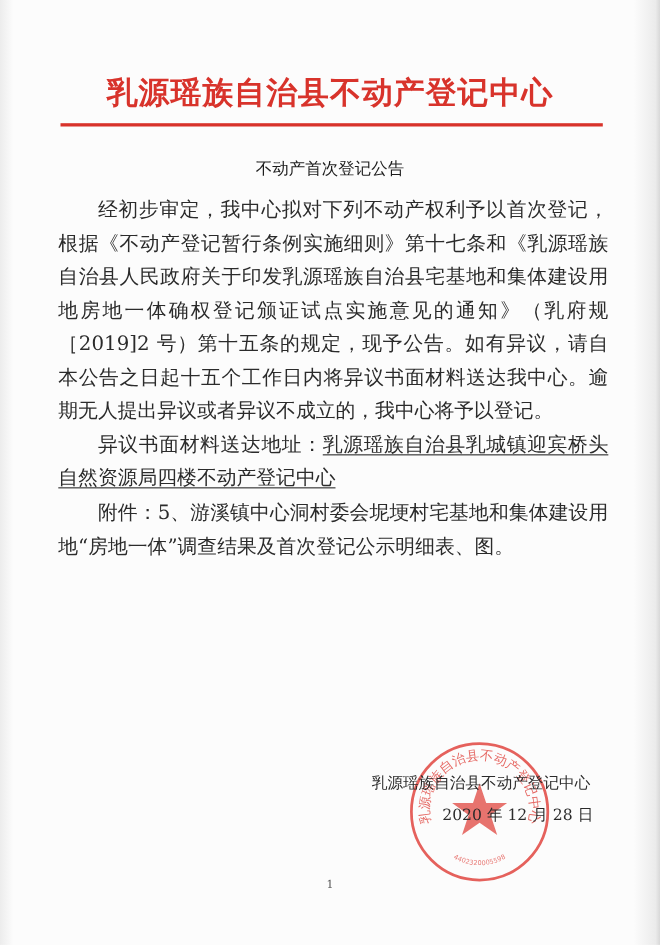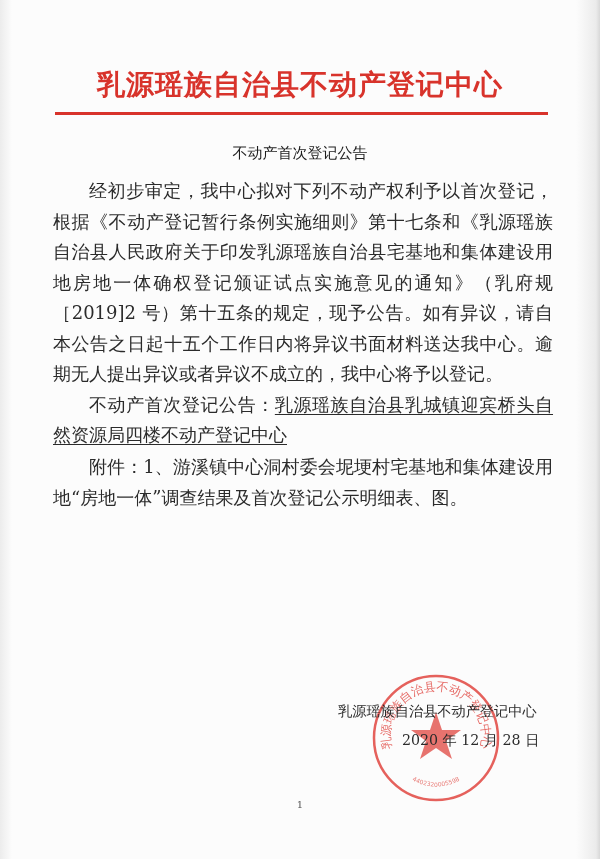--- a/index.html
+++ b/index.html
@@ -72,25 +72,25 @@
 <div class="edge-left"></div>
 <div class="edge-right"></div>
 
 <div class="header-title">乳源瑶族自治县不动产登记中心</div>
 <div class="header-rule"></div>
 
 <div class="notice-title">不动产首次登记公告</div>
 
 <div class="body-text" style="top:176px;">
   <p class="para">经初步审定，我中心拟对下列不动产权利予以首次登记，根据《不动产登记暂行条例实施细则》第十七条和《乳源瑶族自治县人民政府关于印发乳源瑶族自治县宅基地和集体建设用地房地一体确权登记颁证试点实施意见的通知》（乳府规［2019]2 号）第十五条的规定，现予公告。如有异议，请自本公告之日起十五个工作日内将异议书面材料送达我中心。逾期无人提出异议或者异议不成立的，我中心将予以登记。</p>
-  <p class="para"><span>不动产首次登记公告：</span><span class="ul">乳源瑶族自治县乳城镇迎宾桥头自然资源局四楼不动产登记中心</span></p>
+  <p class="para"><span>异议书面材料送达地址：</span><span class="ul">乳源瑶族自治县乳城镇迎宾桥头自然资源局四楼不动产登记中心</span></p>
 </div>
 
 <div class="body-text" style="top:452px;">
-  <p class="para"><span>附件：</span><span>1、游溪镇中心洞村委会坭埂村宅基地和集体建设用地“房地一体”调查结果及首次登记公示明细表、图。</span></p>
+  <p class="para"><span>附件：</span><span>5、游溪镇中心洞村委会坭埂村宅基地和集体建设用地“房地一体”调查结果及首次登记公示明细表、图。</span></p>
 </div>
 
 <div class="seal">
   <svg width="132" height="132" viewBox="0 0 132 132">
     <defs>
       <path id="sealArc" d="M 22 78 A 46 46 0 1 1 110 78"></path>
       <path id="sealArcBottom" d="M 36 104 A 48 48 0 0 0 96 104"></path>
     </defs>
     <circle cx="66" cy="66" r="62" fill="none" stroke="#e0453f" stroke-width="2.5" opacity="0.85"></circle>
     <text font-size="12" fill="#e0453f" opacity="0.8" font-family="DejaVu Serif, serif">

